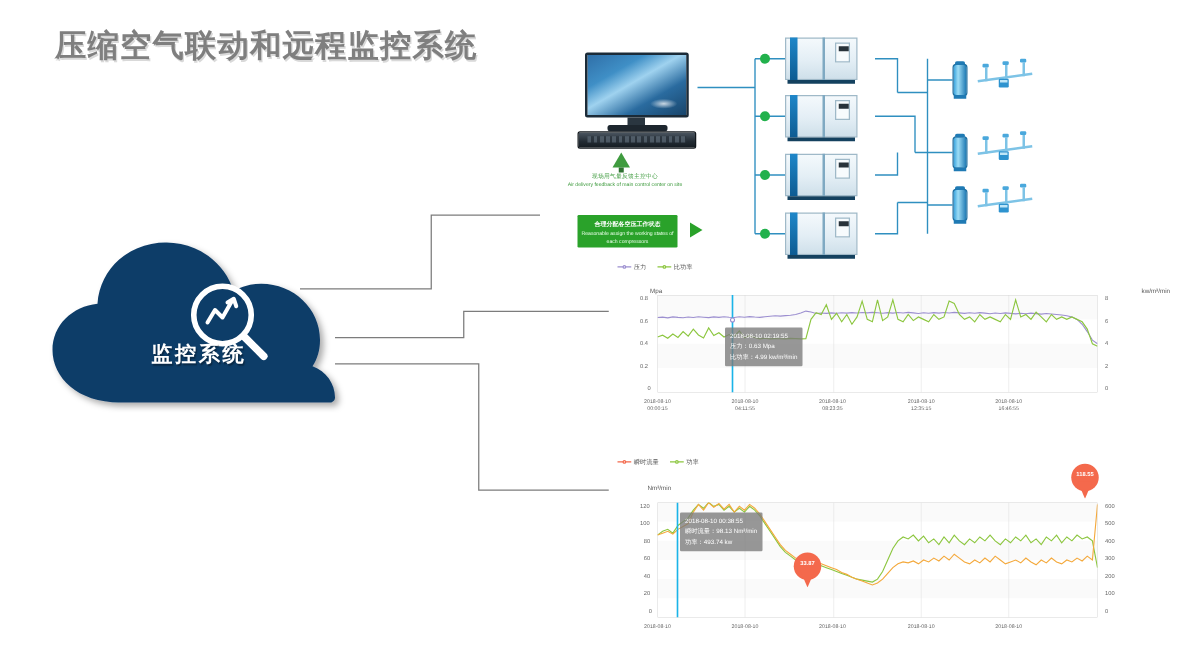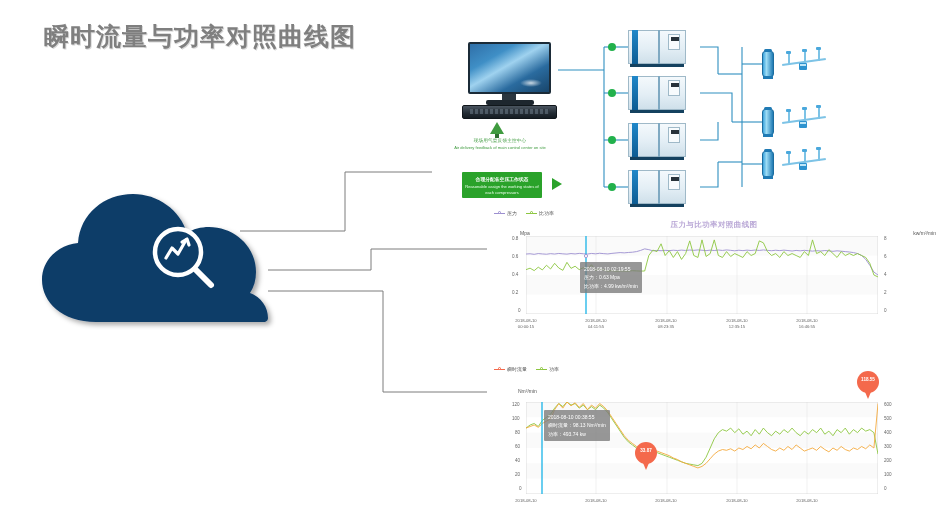--- a/index.html
+++ b/index.html
@@ -133,21 +133,21 @@
   .pin .bulb{position:absolute;left:0;top:0;width:22px;height:22px;border-radius:50%;background:#f4694c;}
   .pin .tail{position:absolute;left:5px;top:14px;width:12px;height:14px;background:#f4694c;
     clip-path:polygon(0 0,100% 0,50% 100%);}
   .pin span{position:absolute;left:0;top:6px;width:22px;text-align:center;font-size:4.6px;color:#fff;font-weight:bold;}
 </style>
 </head>
 <body>
 
 <div id="stage">
 
-  <div class="page-title">瞬时流量与功率对照曲线图</div>
+  <div class="page-title">压缩空气联动和远程监控系统</div>
 
   <svg class="connectors" viewBox="0 0 945 529">
     <g fill="none" stroke="#7c7c7c" stroke-width="1">
       <path d="M240 231 L345 231 L345 172 L432 172"></path>
       <path d="M268 270 L371 270 L371 249 L487 249"></path>
       <path d="M268 291 L383 291 L383 392 L487 392"></path>
     </g>
   </svg>
 
   <div class="cloud-wrap">
@@ -162,20 +162,21 @@
         C124,4 146,20 153,43 C159,39 167,37 175,37 C201,37 222,57 222,82
         C222,90 220,97 216,103 C227,107 234,117 234,128
         C234,130 233,131 231,132 Z"></path>
       <g transform="translate(118,36)">
         <circle cx="26" cy="26" r="23" fill="none" stroke="#ffffff" stroke-width="4.5"></circle>
         <polyline points="14,32 20,22 26,28 34,14" fill="none" stroke="#ffffff" stroke-width="3.2" stroke-linecap="round" stroke-linejoin="round"></polyline>
         <polyline points="30,16 35,13 37,19" fill="none" stroke="#ffffff" stroke-width="3.2" stroke-linecap="round" stroke-linejoin="round"></polyline>
         <line x1="43" y1="43" x2="59" y2="59" stroke="#ffffff" stroke-width="6" stroke-linecap="round"></line>
       </g>
     </svg>
+    <div class="cloud-label">监控系统</div>
   </div>
 
   <div class="panel" id="diagram-panel">
 
     <svg width="505" height="186" viewBox="0 0 505 186" style="position:absolute;left:0;top:0;">
       <g fill="none" stroke="#2f8fc0" stroke-width="1.1">
         <path d="M126 48 L172 48"></path>
         <path d="M172 25 L172 165"></path>
         <path d="M172 25 L196 25"></path>
         <path d="M172 71 L196 71"></path>
@@ -306,21 +307,20 @@
       </div>
       <div class="lg-item">
         <span class="lg-mark">
             <i style="background:#8cc63f"></i>
             <b style="border-color:#8cc63f"></b>
           </span>
         <span>比功率</span>
       </div>
     </div>
 
-    <div class="chart-title">压力与比功率对照曲线图</div>
 
     <div class="axis-unit" style="left:32px;top:20px;">Mpa</div>
     <div class="axis-unit" style="right:4px;top:20px;">kw/m³/min</div>
 
     <div class="tick" style="left:24px;top:26px;">0.8</div>
     <div class="tick" style="left:24px;top:44px;">0.6</div>
     <div class="tick" style="left:24px;top:62px;">0.4</div>
     <div class="tick" style="left:24px;top:80px;">0.2</div>
     <div class="tick" style="left:30px;top:98px;">0</div>
 

